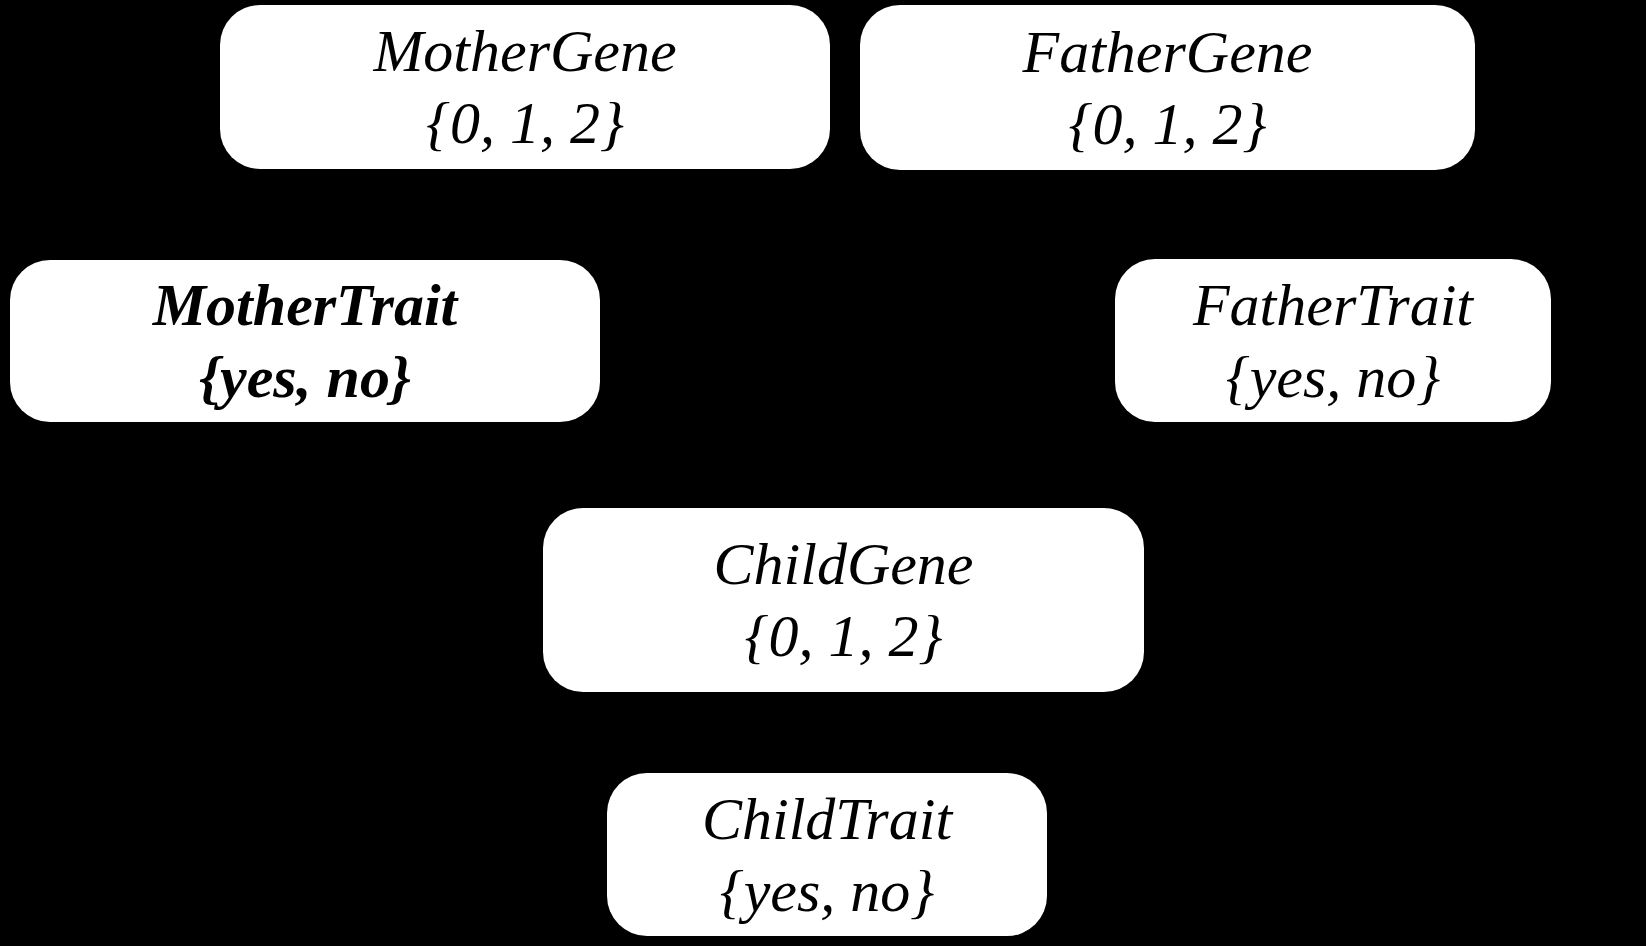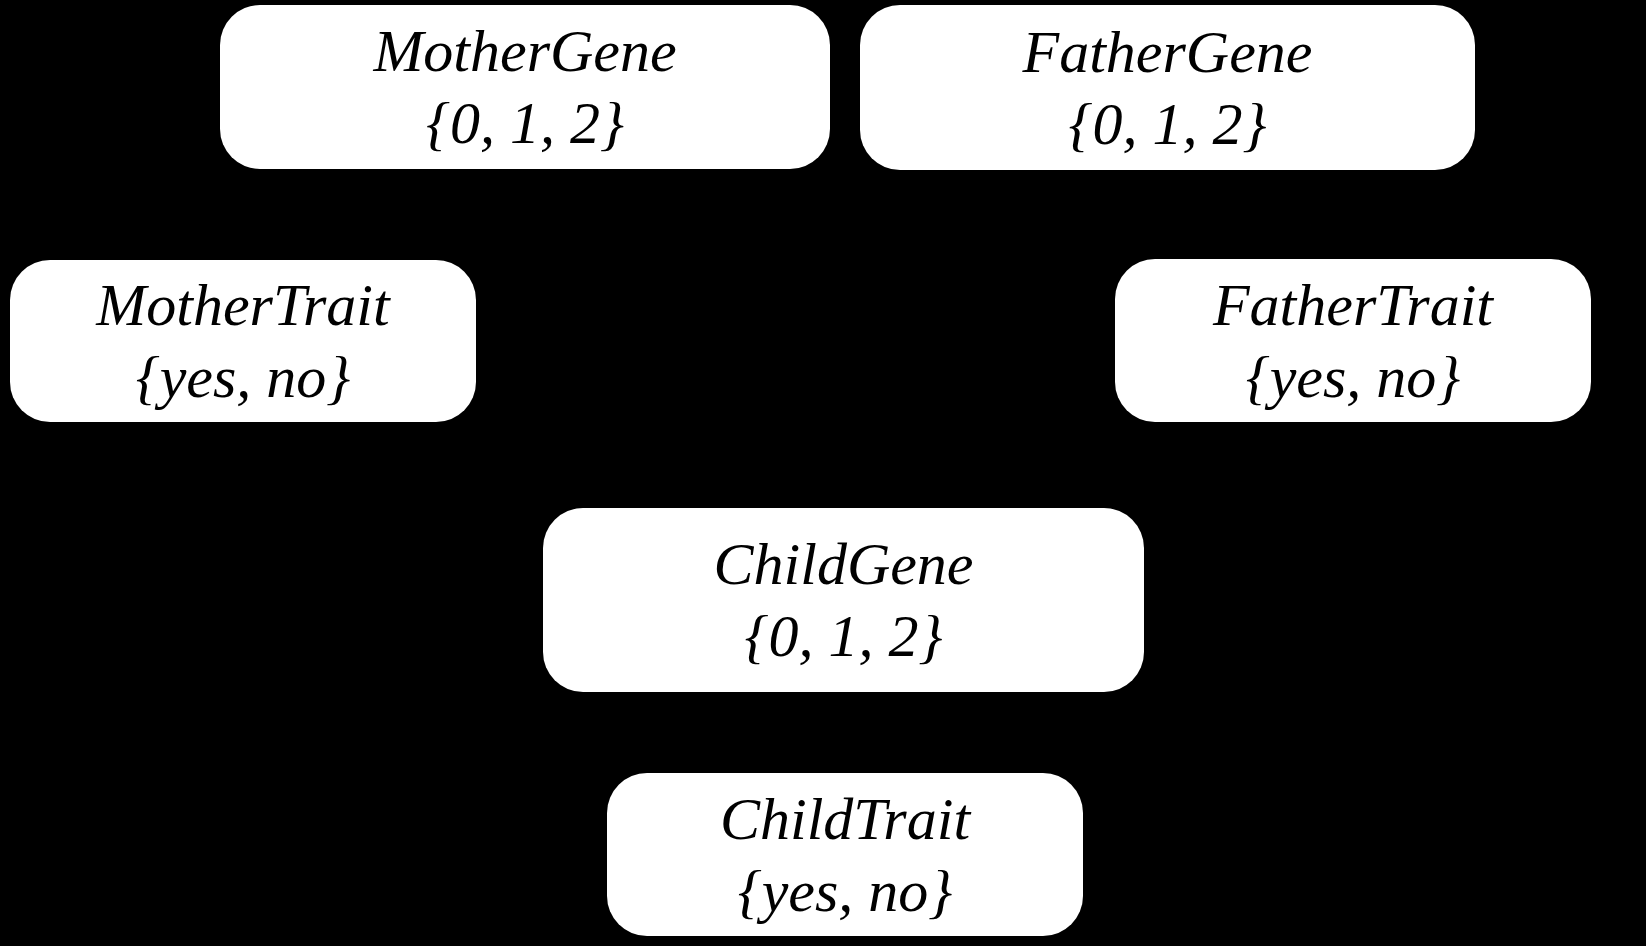--- a/index.html
+++ b/index.html
@@ -26,24 +26,24 @@
     justify-content: center;
     text-align: center;
     font-style: italic;
     font-size: 60px;
     line-height: 72px;
     white-space: nowrap;
   }
   
   .node-mother-gene  { left: 220px;  top: 5px;   width: 610px; height: 164px; }
   .node-father-gene  { left: 860px;  top: 5px;   width: 615px; height: 165px; font-style: italic; }
-  .node-mother-trait { left: 10px;   top: 260px; width: 466px; height: 162px; }
-  .node-father-trait { left: 1115px; top: 259px; width: 476px; height: 163px; }
+  .node-mother-trait { left: 10px;   top: 260px; width: 590px; height: 162px; font-weight: bold; }
+  .node-father-trait { left: 1115px; top: 259px; width: 436px; height: 163px; }
   .node-child-gene   { left: 543px;  top: 508px; width: 601px; height: 184px; }
-  .node-child-trait  { left: 607px;  top: 773px; width: 476px; height: 163px; font-style: italic; }
+  .node-child-trait  { left: 607px;  top: 773px; width: 440px; height: 163px; font-style: italic; }
 </style>
 </head>
 <body>
 
 <div class="canvas">
 
   <div class="node node-mother-gene">
     <div>MotherGene</div>
     <div>{0, 1, 2}</div>
   </div>

